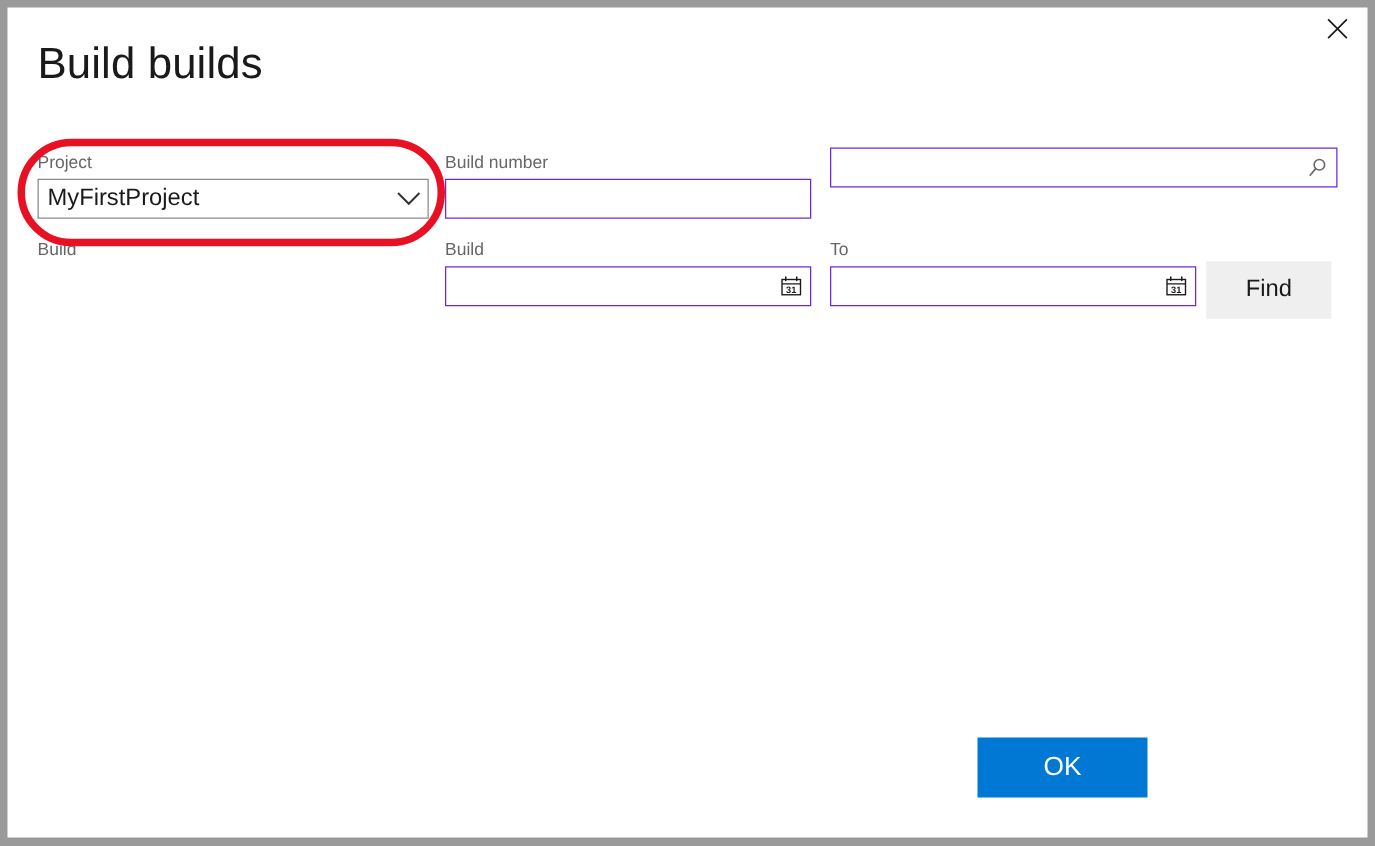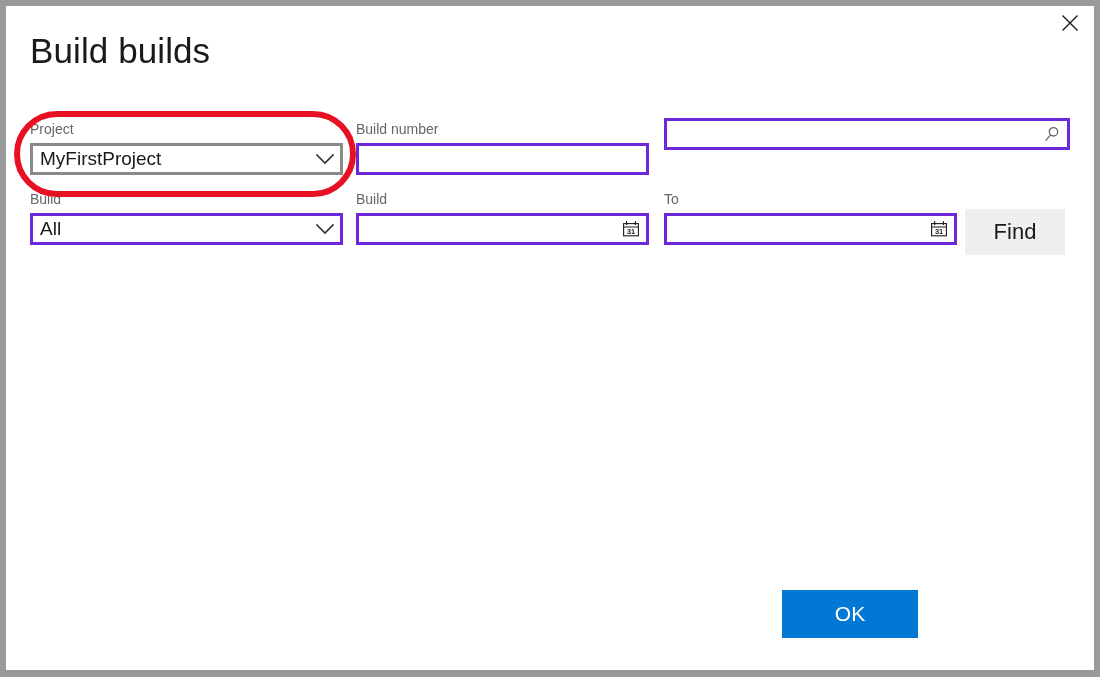--- a/index.html
+++ b/index.html
@@ -80,23 +80,23 @@
     line-height: 22px;
     margin-bottom: 3px;
     white-space: nowrap;
     display: block;
   }
   .control {
     position: relative;
     box-sizing: border-box;
     height: 32px;
     background: #ffffff;
-    border: 3px solid #6d28d9;
-    display: flex;
-    align-items: center;
+    border: 1px solid #6d28d9;
+    display: flex;
+    align-items: flex-start;
   }
   .control.strong { border-color: #8a8a8a; }
   .control .value {
     font-size: 19px;
     color: #1a1a1a;
     padding-left: 7px;
     line-height: 30px;
     white-space: nowrap;
     overflow: hidden;
     flex: 1;
@@ -123,21 +123,21 @@
   
   .chevron { display: block; }
 
   
   .find-button {
     position: absolute;
     box-sizing: border-box;
     background: #efefef;
     border: none;
     font-family: "Liberation Sans", sans-serif;
-    font-size: 22px;
+    font-size: 19px;
     color: #1a1a1a;
     cursor: pointer;
     padding: 0;
   }
 
   
   .footer {
     position: absolute;
     left: 0;
     bottom: 0;
@@ -216,28 +216,20 @@
             <svg width="18" height="18" viewBox="0 0 18 18" aria-hidden="true">
               <circle cx="10.5" cy="6.8" r="4.2" stroke="#666666" stroke-width="1.3" fill="none"></circle>
               <path d="M7.4 10.1 L3.1 15.2" stroke="#666666" stroke-width="1.3" fill="none" stroke-linecap="round"></path>
             </svg>
           </span>
         </div>
       </div>
 
       <div class="field" style="left:24px; top:70px; width:313px;">
         <label class="field-label">Build</label>
-        <div class="control">
-          <span class="value">All</span>
-          <span class="adornment">
-            <svg class="chevron" width="20" height="12" viewBox="0 0 20 12" aria-hidden="true">
-              <path d="M2 2 L10 10 L18 2" stroke="#333333" stroke-width="1.6" fill="none" stroke-linecap="square"></path>
-            </svg>
-          </span>
-        </div>
       </div>
 
       <div class="field" style="left:350px; top:70px; width:293px;">
         <label class="field-label">Build</label>
         <div class="control">
           <input class="value" type="text" value="" style="">
           <span class="adornment">
             <svg width="18" height="18" viewBox="0 0 18 18" aria-hidden="true">
               <rect x="1.6" y="3.6" width="14.8" height="12.2" stroke="#1a1a1a" stroke-width="1.1" fill="#ffffff"></rect>
               <path d="M1.6 7.0 H16.4" stroke="#1a1a1a" stroke-width="1"></path>

